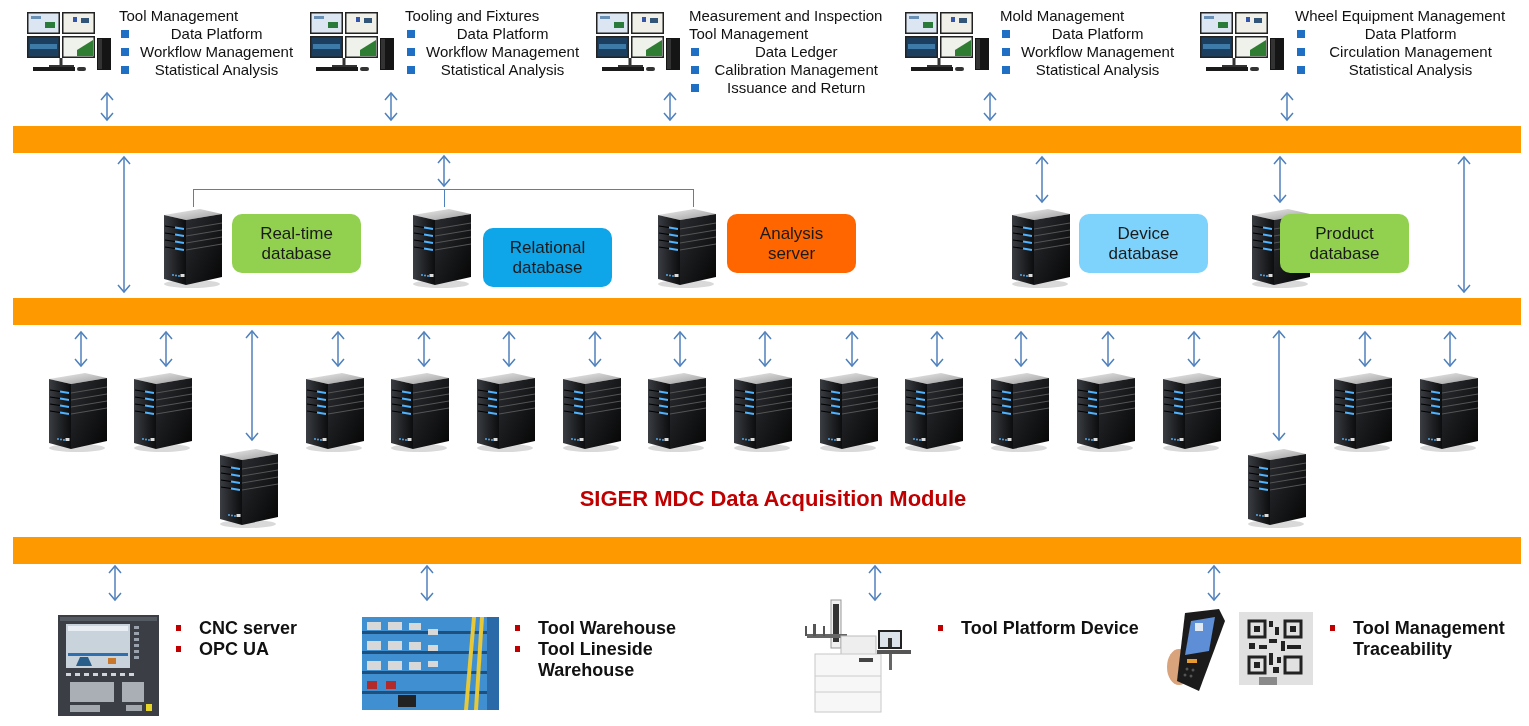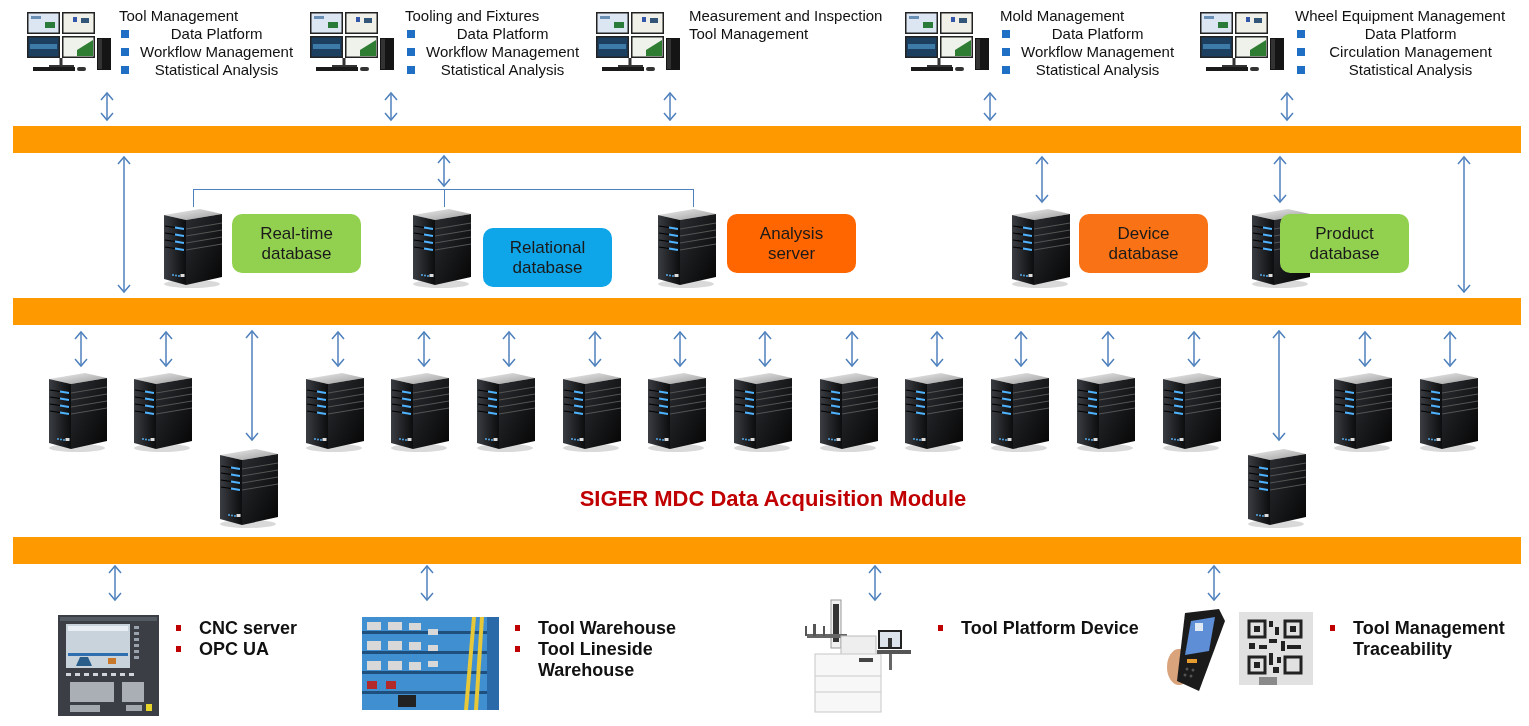--- a/index.html
+++ b/index.html
@@ -124,20 +124,25 @@
       <li><span class="sq" style="background:#1F6FC5"></span><span>Statistical Analysis</span></li>
     </ul>
   </div>
 
   <svg class="monitor" style="left:594px;top:10px">
       <use href="#monitor-sym"></use>
     </svg>
   <div class="sys-text" style="left:689px;top:7px">
     <span class="title">Measurement and Inspection</span>
     <span class="title">Tool Management</span>
+    <ul>
+      <li><span class="sq" style="background:#1F6FC5"></span><span>Data Ledger</span></li>
+      <li><span class="sq" style="background:#1F6FC5"></span><span>Calibration Management</span></li>
+      <li><span class="sq" style="background:#1F6FC5"></span><span>Issuance and Return</span></li>
+    </ul>
   </div>
 
   <svg class="monitor" style="left:903px;top:10px">
       <use href="#monitor-sym"></use>
     </svg>
   <div class="sys-text" style="left:1000px;top:7px">
     <span class="title">Mold Management</span>
     <ul>
       <li><span class="sq" style="background:#1F6FC5"></span><span>Data Platform</span></li>
       <li><span class="sq" style="background:#1F6FC5"></span><span>Workflow Management</span></li>
@@ -352,21 +357,21 @@
   <div class="db-box" style="left:727px;top:214px;background:#FF6600">
     <div>
         <div>Analysis</div>
         <div>server</div>
       </div>
   </div>
 
   <svg class="server" style="left:1008px;top:205px">
       <use href="#server-sym"></use>
     </svg>
-  <div class="db-box" style="left:1079px;top:214px;background:#f97316">
+  <div class="db-box" style="left:1079px;top:214px;background:#7dd3fc">
     <div>
         <div>Device</div>
         <div>database</div>
       </div>
   </div>
 
   <svg class="server" style="left:1248px;top:205px">
       <use href="#server-sym"></use>
     </svg>
   <div class="db-box" style="left:1280px;top:214px;background:#92D050">

